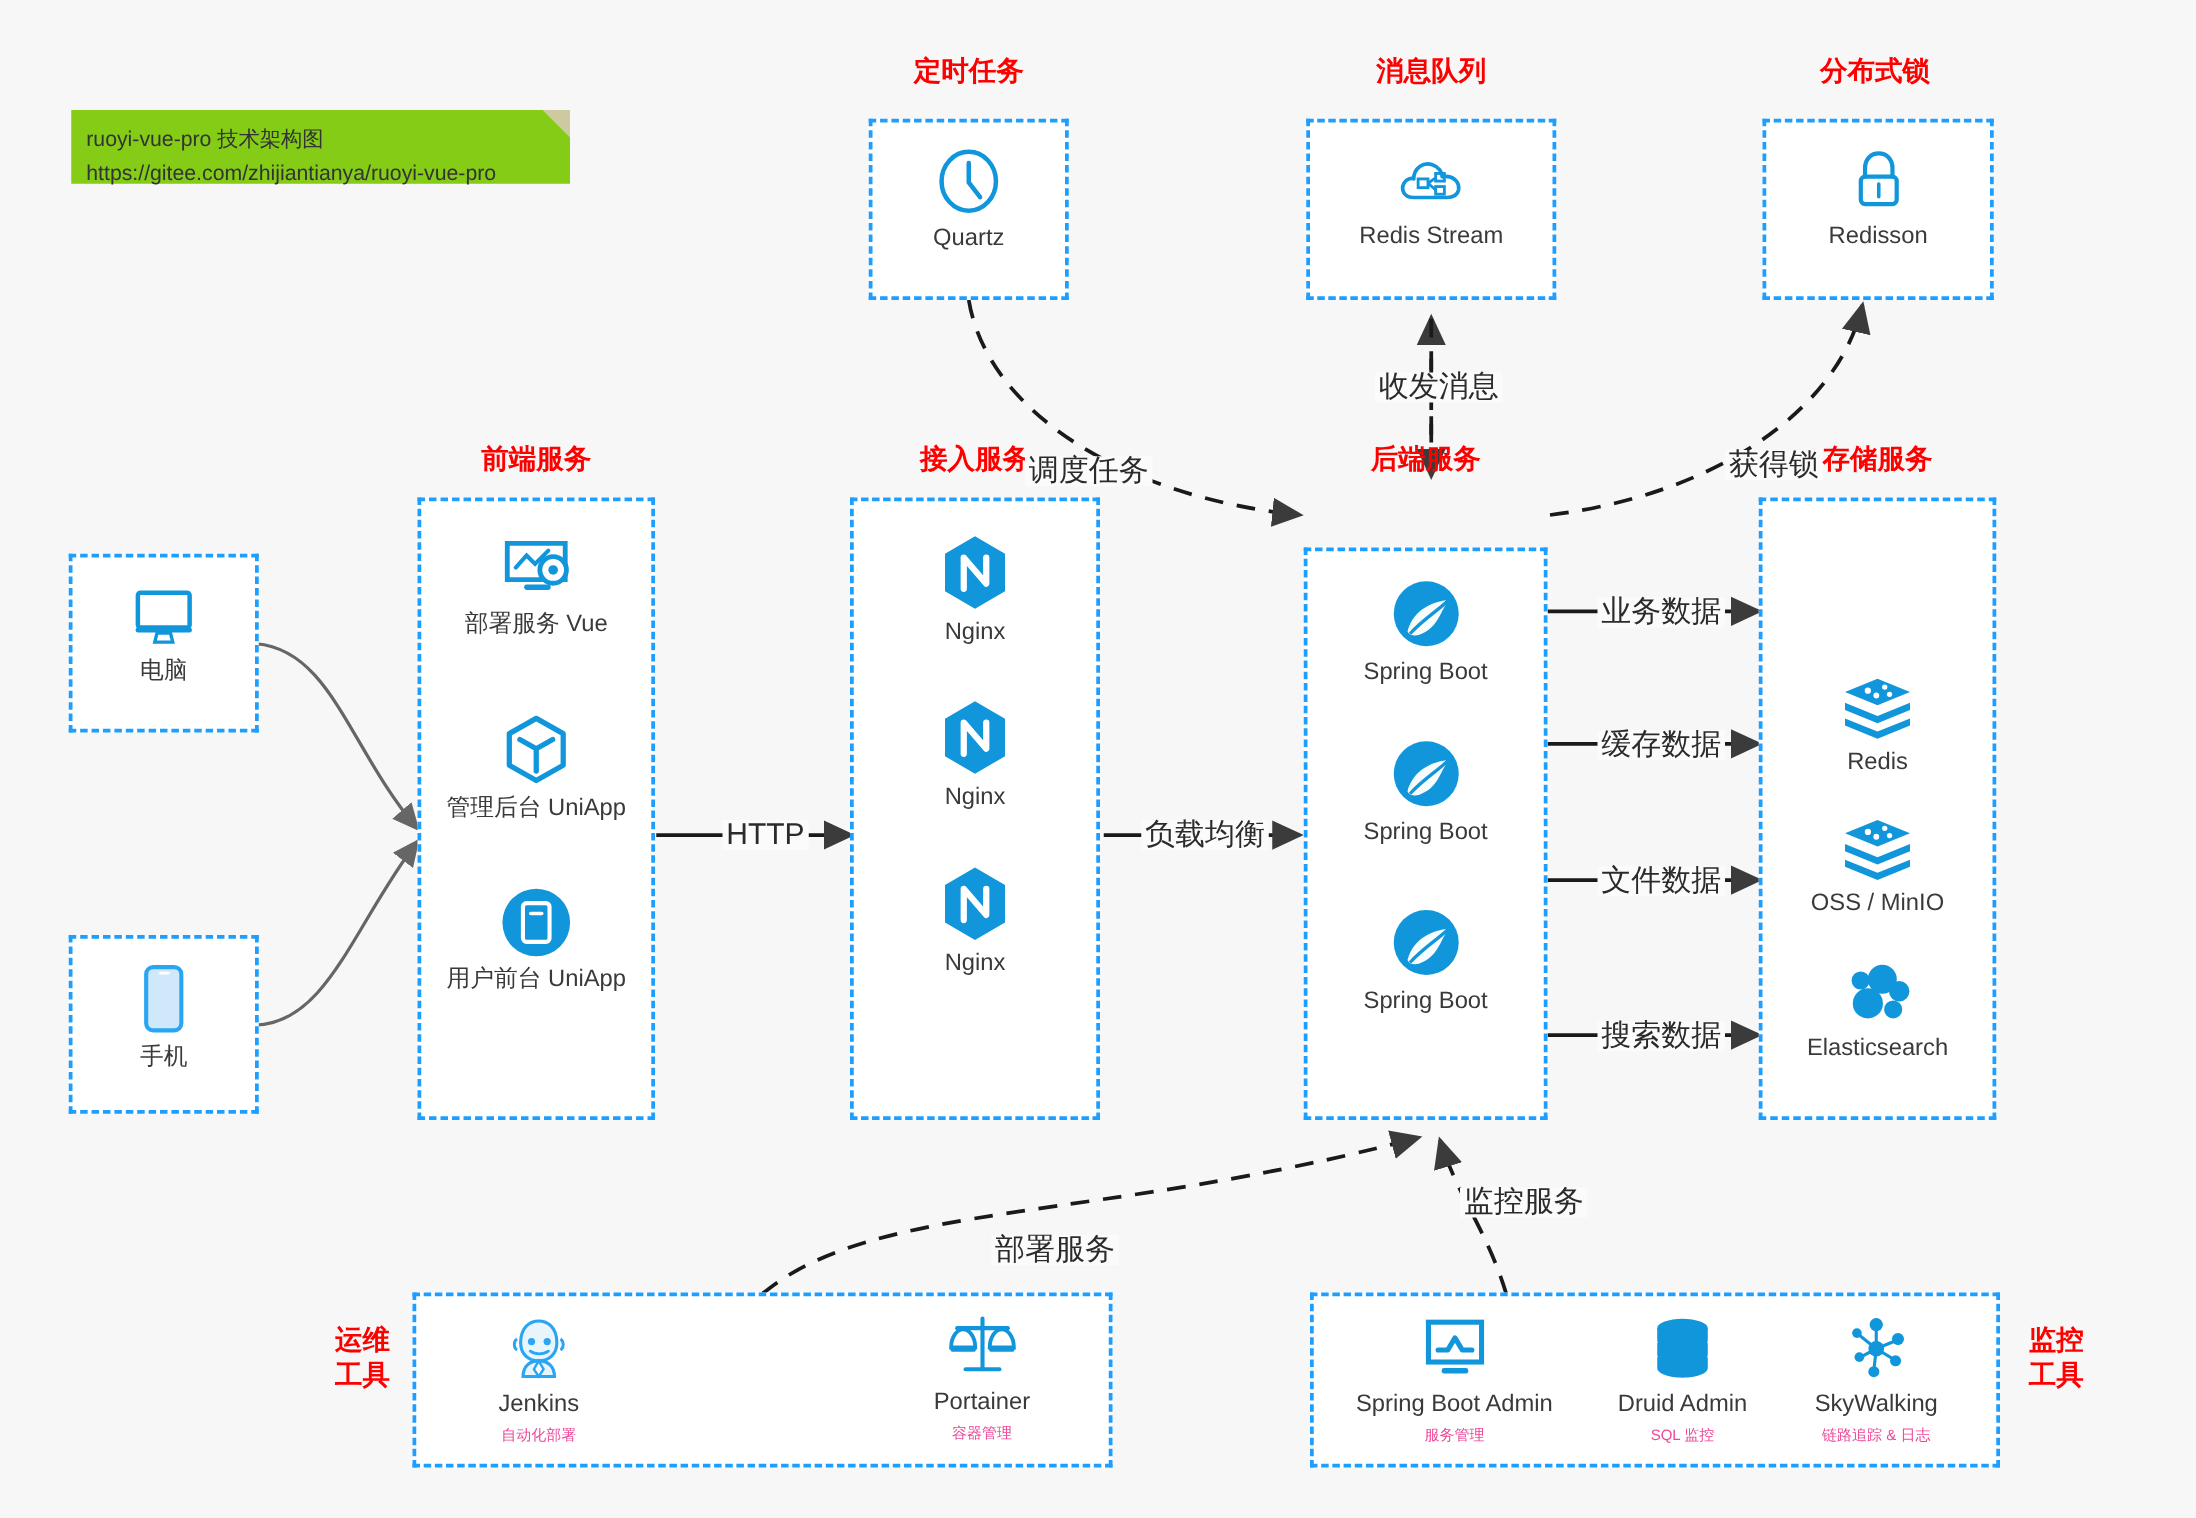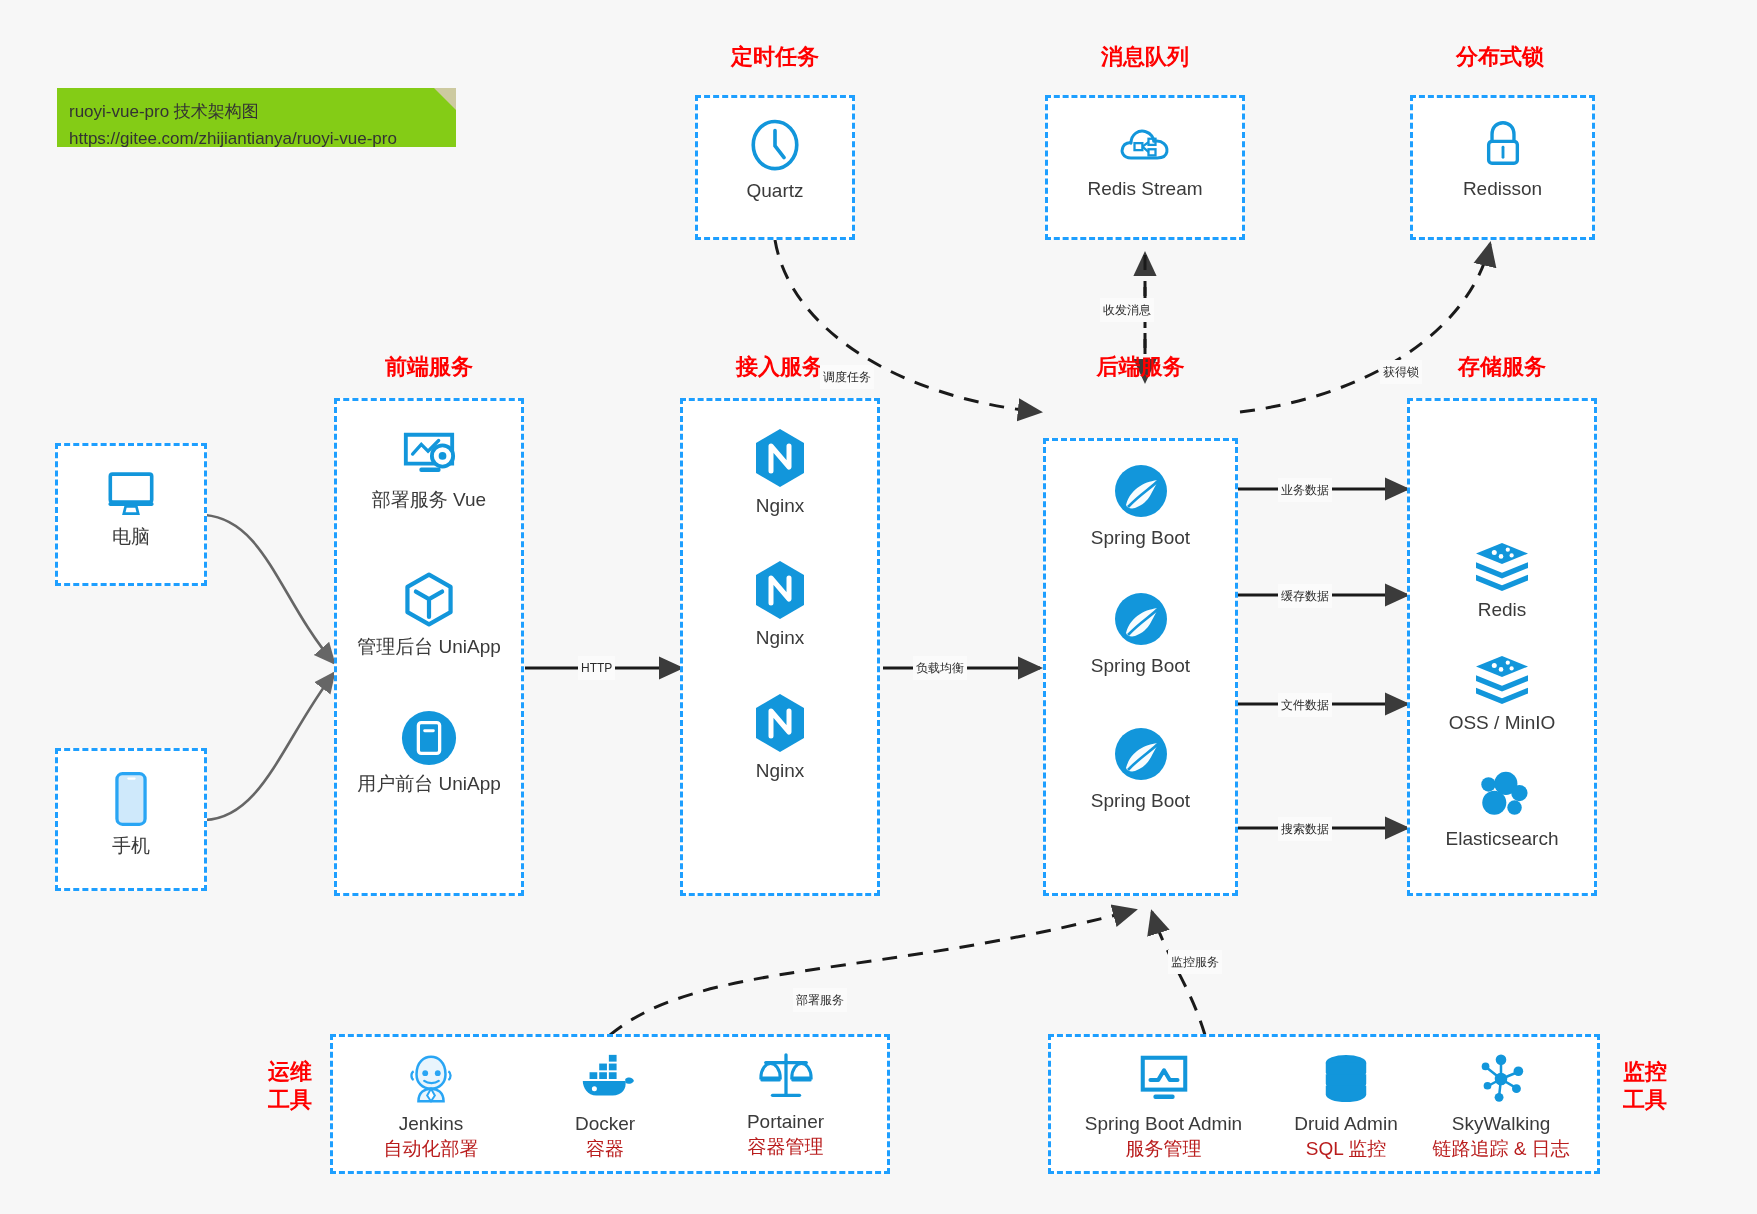--- a/index.html
+++ b/index.html
@@ -39,26 +39,26 @@
     text-align:center;white-space:nowrap;
   }
   .gtitle.side{line-height:28px;}
 
   
   .node{position:absolute;text-align:center;}
   .node .cap{
     font-size:19px;color:#3a3a3a;line-height:25px;white-space:nowrap;
     margin-top:4px;
   }
-  .node .cap2{font-size:19px;color:#b91c1c;line-height:25px;white-space:nowrap;}
+  .node .cap2{font-size:12px;color:#ec4899;line-height:25px;white-space:nowrap;}
   .ic{display:block;margin:0 auto;}
 
   
   .elabel{
-    position:absolute;font-size:12px;color:#2b2b2b;
+    position:absolute;font-size:24px;color:#2b2b2b;
     background:#fbfbfb;padding:1px 3px;white-space:nowrap;
     line-height:22px;
   }
 </style>
 </head>
 <body>
 
 <div id="canvas">
 
   <svg class="wires" viewBox="0 0 1757 1214">
@@ -305,37 +305,20 @@
         <circle cx="36" cy="23" r="3" fill="#29a5f4"></circle>
         <path d="M22 31 C26 34 33 34 37 31" fill="none" stroke="#29a5f4" stroke-width="2.4" stroke-linecap="round"></path>
         <path d="M11 21 a4 5 0 0 0 0 9 M47 21 a4 5 0 0 1 0 9" fill="none" stroke="#29a5f4" stroke-width="2.4"></path>
         <path d="M16 52 C16 43 22 39 29 39 C36 39 42 43 42 52 Z" fill="#e9f5fd" stroke="#29a5f4" stroke-width="2.6"></path>
         <path d="M29 39 L25 46 L29 52 L33 46 Z" fill="#ffffff" stroke="#29a5f4" stroke-width="2"></path>
       </svg>
       <div class="cap">Jenkins</div>
       <div class="cap2">自动化部署</div>
     </div>
 
-    <div class="node" style="left:192px;top:14px;width:160px;">
-      <svg class="ic" width="60" height="56" viewBox="0 0 62 58">
-        <g fill="#1296db">
-          <rect x="15" y="22" width="8" height="7"></rect>
-          <rect x="25" y="22" width="8" height="7"></rect>
-          <rect x="35" y="22" width="8" height="7"></rect>
-          <rect x="25" y="13" width="8" height="7"></rect>
-          <rect x="35" y="13" width="8" height="7"></rect>
-          <rect x="35" y="4" width="8" height="7"></rect>
-        </g>
-        <path d="M8 31 H52 C54 39 48 46 39 46 H22 C13 46 8 38 8 31 Z" fill="#1296db"></path>
-        <path d="M52 29 C56 26 60 28 61 31 C59 34 55 35 52 33 Z" fill="#1296db"></path>
-        <circle cx="20" cy="39" r="2.6" fill="#ffffff"></circle>
-      </svg>
-      <div class="cap">Docker</div>
-      <div class="cap2">容器</div>
-    </div>
 
     <div class="node" style="left:370px;top:12px;width:165px;">
       <svg class="ic" width="58" height="56" viewBox="0 0 60 58">
         <path d="M30 6 V48" stroke="#1296db" stroke-width="3.4" stroke-linecap="round"></path>
         <path d="M9 14 H51" stroke="#1296db" stroke-width="3.4" stroke-linecap="round"></path>
         <path d="M16 48 H44" stroke="#1296db" stroke-width="3.4" stroke-linecap="round"></path>
         <path d="M4 30 C4 21 9 15 14 15 C19 15 24 21 24 30 Z" fill="none" stroke="#1296db" stroke-width="3.2"></path>
         <path d="M36 30 C36 21 41 15 46 15 C51 15 56 21 56 30 Z" fill="none" stroke="#1296db" stroke-width="3.2"></path>
         <path d="M5 32 H23 M37 32 H55" stroke="#1296db" stroke-width="3.2" stroke-linecap="round"></path>
       </svg>

